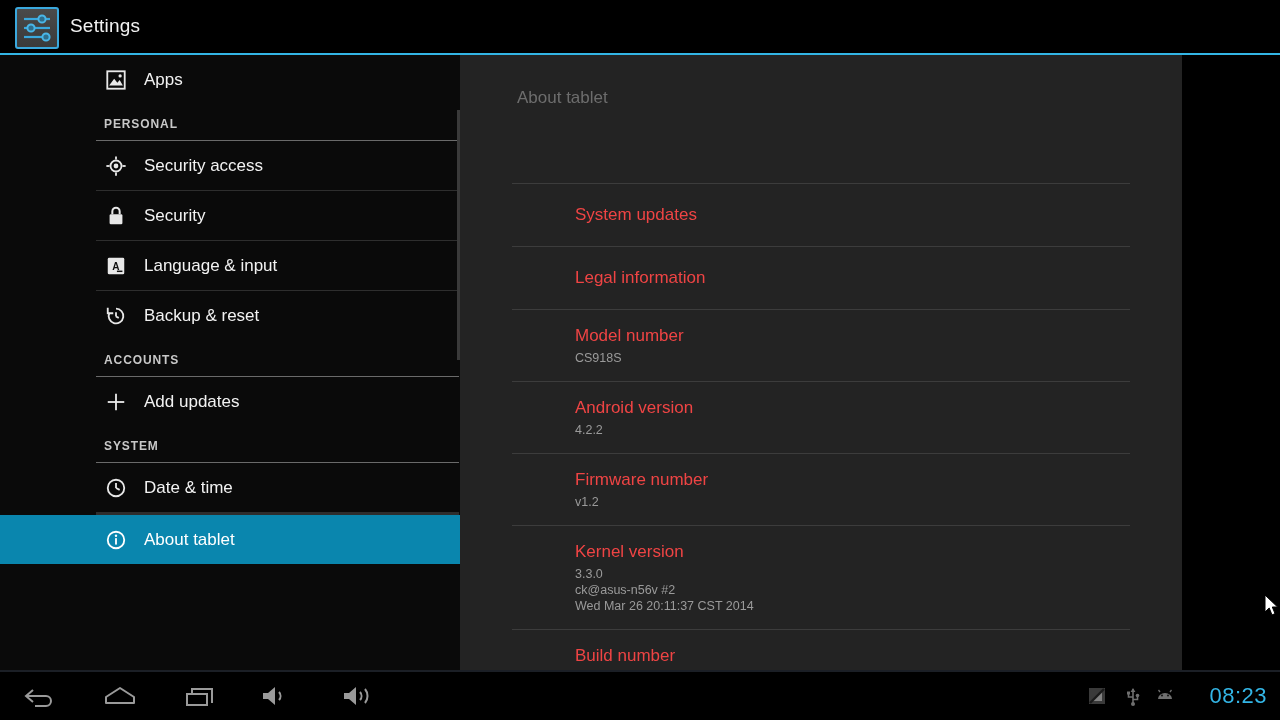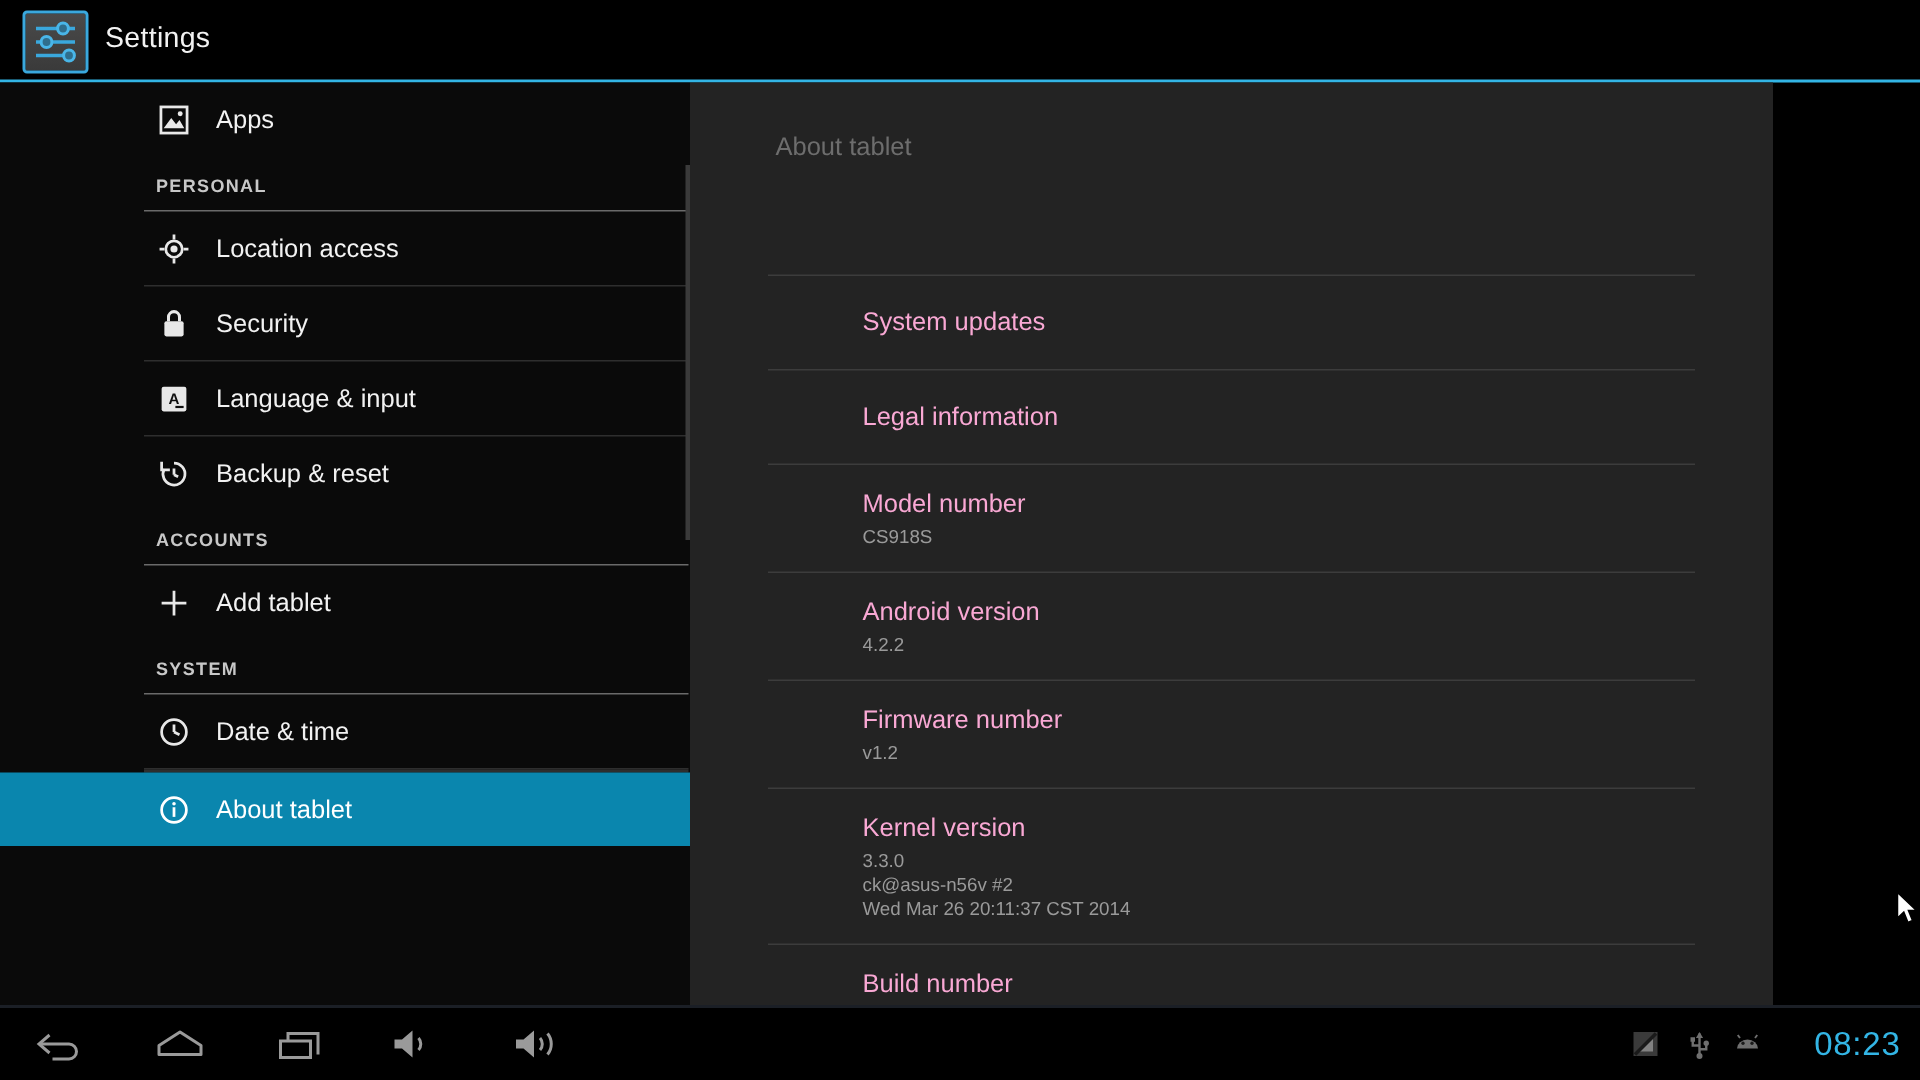--- a/index.html
+++ b/index.html
@@ -76,21 +76,21 @@
   }
   #content-title{
     position:absolute; left:57px; top:33px;
     font-size:17px; color:#6d6d6d;
   }
   .row{
     position:relative; margin:0 52px 0 52px;
     border-top:1px solid #3c3c3c;
     padding:15px 0 15px 63px;
   }
-  .row .row-title{ font-size:17px; color:#f9a8d4; line-height:22px; }
+  .row .row-title{ font-size:17px; color:#ef4444; line-height:22px; }
   .row .row-sub{
     font-size:12.5px; color:#9a9a9a; line-height:16px; margin-top:3px;
     white-space:pre-line;
   }
   .row.tall{ padding-top:20px; padding-bottom:20px; }
   #content-bottom-rule{
     position:absolute; left:512px; top:620px; width:618px; height:1px;
     background:#3c3c3c;
   }
 
@@ -160,21 +160,21 @@
           <span class="ico">
             <svg width="22" height="22" viewBox="0 0 24 24">
               <circle cx="12" cy="12" r="6" fill="none" stroke="#e8e8e8" stroke-width="2"></circle>
               <circle cx="12" cy="12" r="2.6" fill="#e8e8e8"></circle>
               <line x1="12" y1="1.5" x2="12" y2="5" stroke="#e8e8e8" stroke-width="2"></line>
               <line x1="12" y1="19" x2="12" y2="22.5" stroke="#e8e8e8" stroke-width="2"></line>
               <line x1="1.5" y1="12" x2="5" y2="12" stroke="#e8e8e8" stroke-width="2"></line>
               <line x1="19" y1="12" x2="22.5" y2="12" stroke="#e8e8e8" stroke-width="2"></line>
             </svg>
           </span>
-          <span class="lbl">Location access</span>
+          <span class="lbl">Security access</span>
         </div>
         <div class="nav-divider"></div>
         <div class="nav-item">
           <span class="ico">
             <svg width="22" height="22" viewBox="0 0 24 24">
               <rect x="5" y="10" width="14" height="11" rx="1.5" fill="#e8e8e8"></rect>
               <path d="M8 10 V7 a4 4 0 0 1 8 0 V10" fill="none" stroke="#e8e8e8" stroke-width="2.2"></path>
             </svg>
           </span>
           <span class="lbl">Security</span>
@@ -204,21 +204,21 @@
         </div>
         <div class="section-head">ACCOUNTS</div>
         <div class="section-rule"></div>
         <div class="nav-item">
           <span class="ico">
             <svg width="22" height="22" viewBox="0 0 24 24">
               <line x1="12" y1="3" x2="12" y2="21" stroke="#e8e8e8" stroke-width="2"></line>
               <line x1="3" y1="12" x2="21" y2="12" stroke="#e8e8e8" stroke-width="2"></line>
             </svg>
           </span>
-          <span class="lbl">Add tablet</span>
+          <span class="lbl">Add updates</span>
         </div>
         <div class="section-head">SYSTEM</div>
         <div class="section-rule"></div>
         <div class="nav-item">
           <span class="ico">
             <svg width="22" height="22" viewBox="0 0 24 24">
               <circle cx="12" cy="12" r="9" fill="none" stroke="#e8e8e8" stroke-width="2"></circle>
               <line x1="12" y1="6.5" x2="12" y2="12" stroke="#e8e8e8" stroke-width="2"></line>
               <line x1="12" y1="12" x2="16" y2="14" stroke="#e8e8e8" stroke-width="2"></line>
             </svg>

